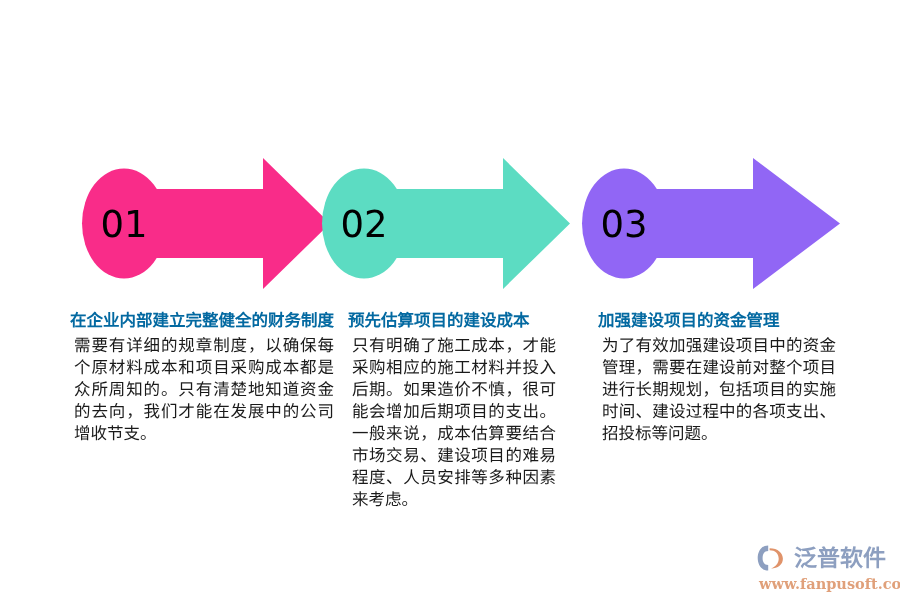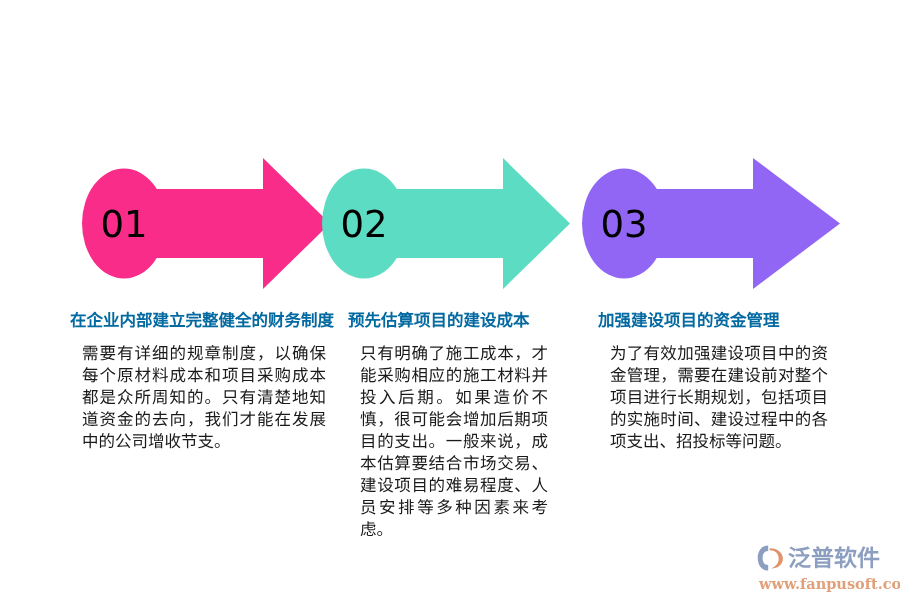--- a/index.html
+++ b/index.html
@@ -70,37 +70,37 @@
     line-height: 1.28;
     margin: 0 0 1px 0;
     letter-spacing: 0px;
   }
   .col-body {
     font-family: "DejaVu Sans", "Liberation Sans", sans-serif;
     font-size: 16.5px;
     font-weight: 400;
     color: #1a1a1a;
     line-height: 1.33;
-    margin: 12px;
+    margin: 4px;
     text-align: justify;
     text-justify: inter-ideograph;
   }
 
   
   .logo {
     position: absolute;
     left: 757px;
     top: 543px;
     width: 136px;
     height: 50px;
   }
   .logo-row {
     display: flex;
     align-items: center;
-    gap: 3px;
+    gap: 9px;
     height: 30px;
   }
   .logo-mark {
     width: 28px;
     height: 28px;
     flex: none;
   }
   .logo-name {
     font-family: "DejaVu Sans", "Liberation Sans", sans-serif;
     font-size: 23px;

